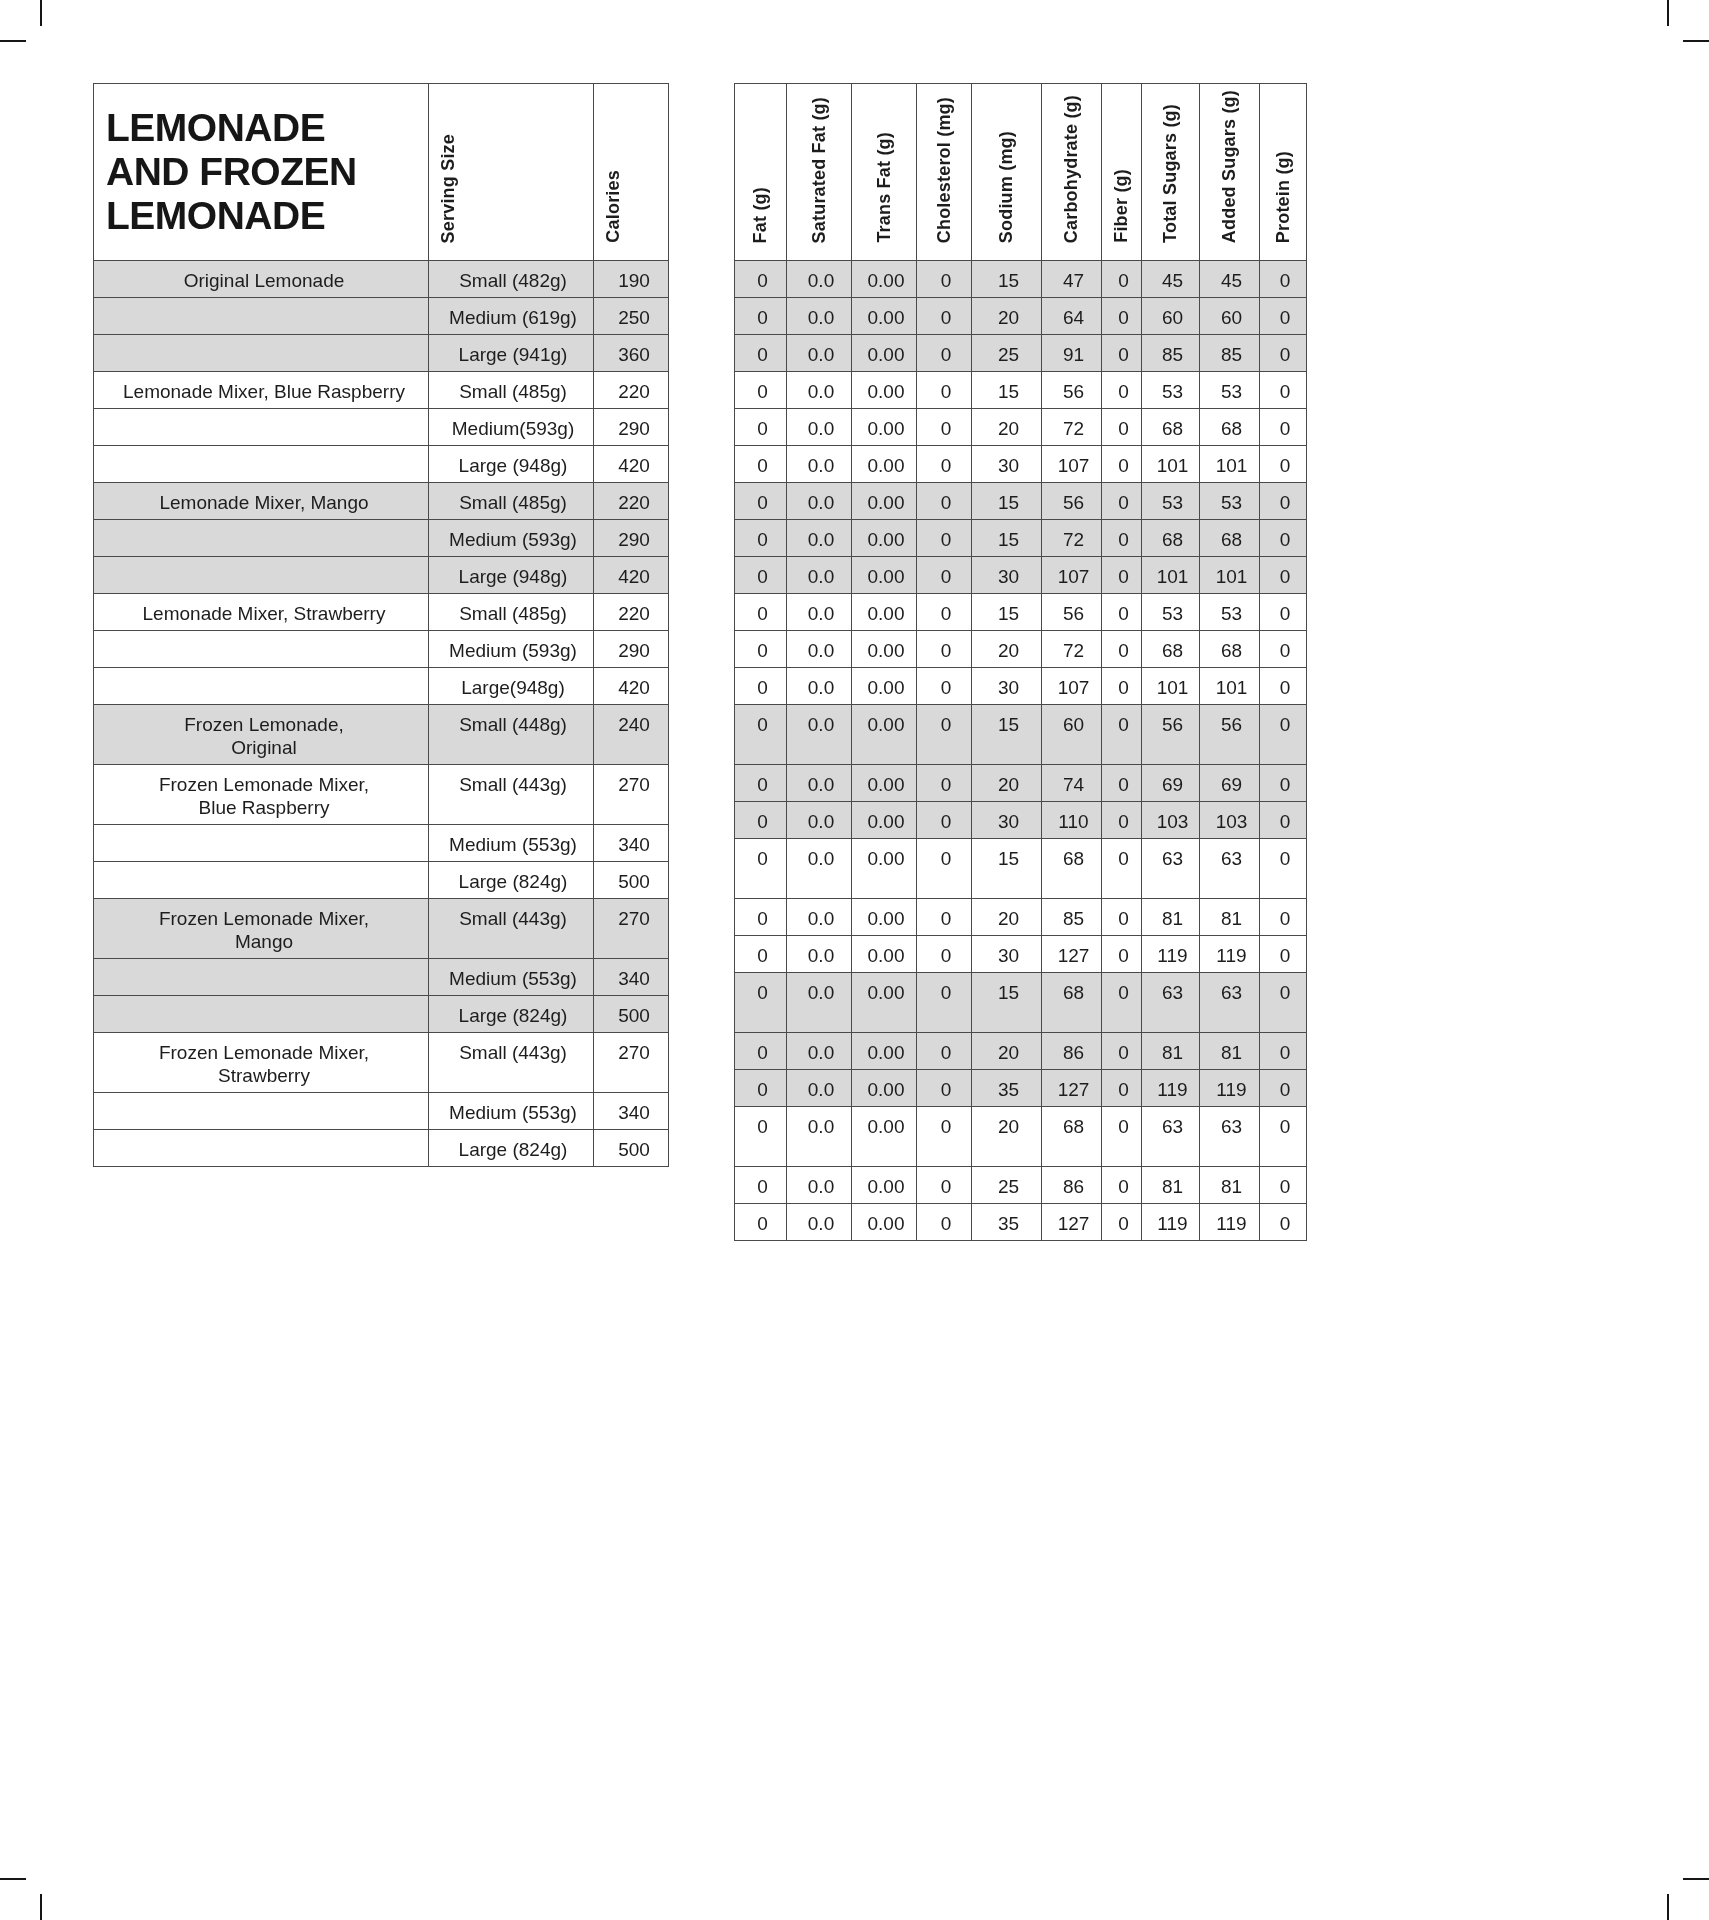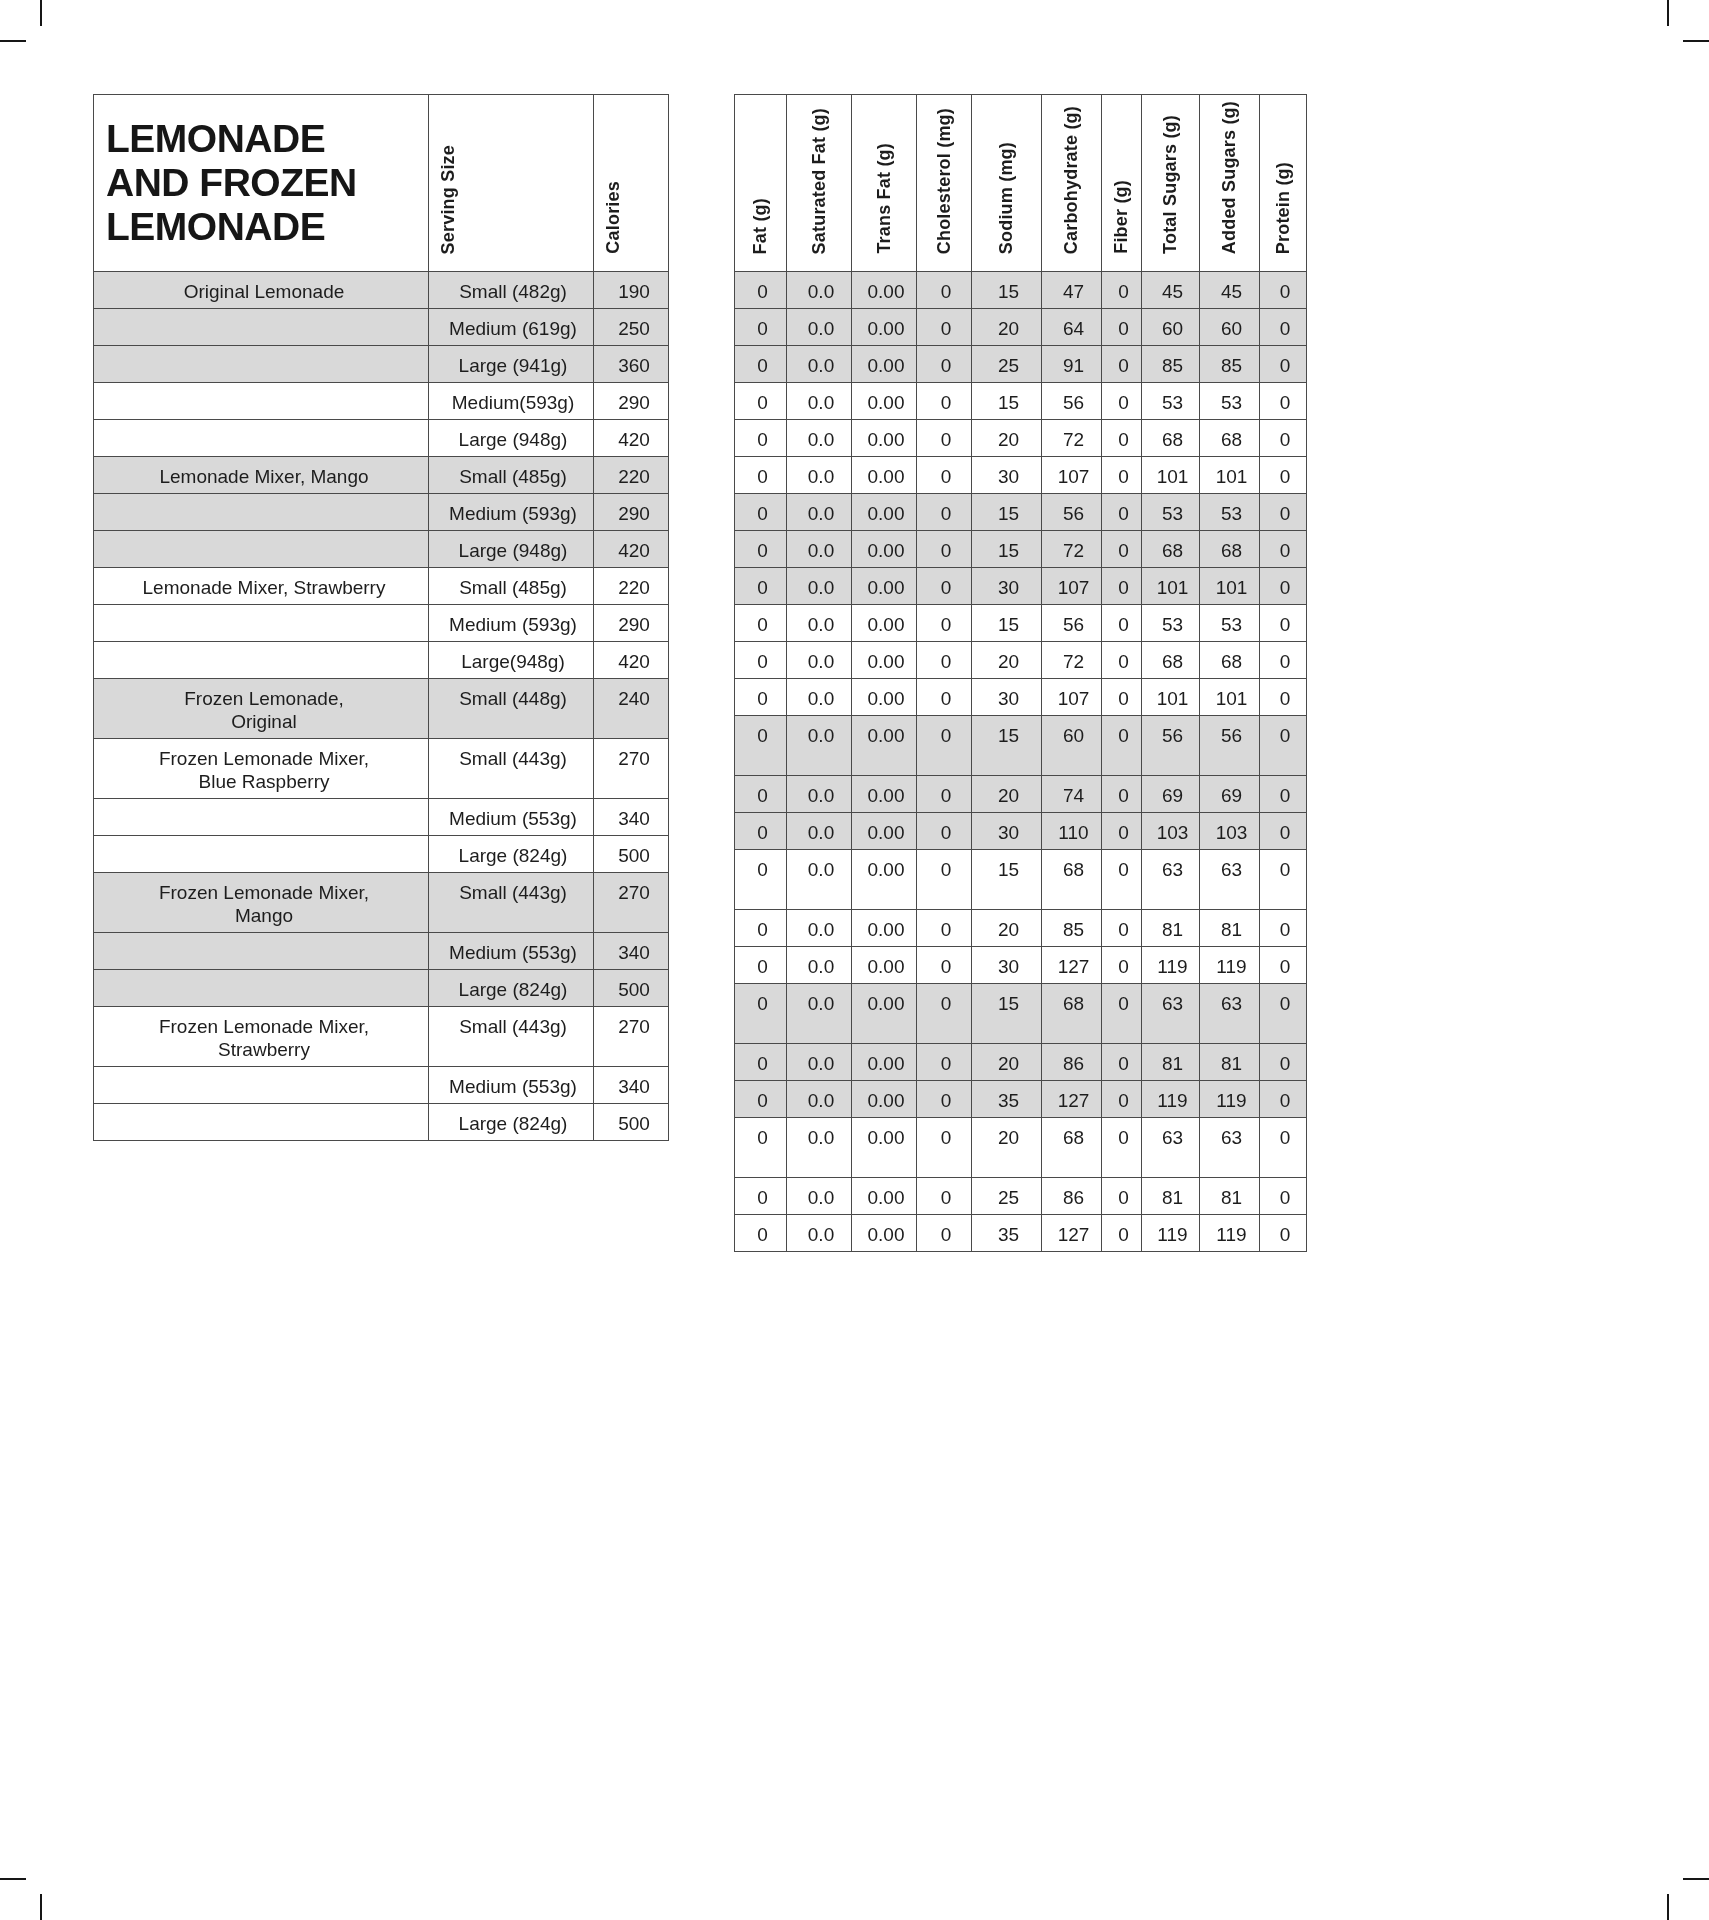--- a/index.html
+++ b/index.html
@@ -9,21 +9,21 @@
     width: 1709px;
     height: 1920px;
     background: #ffffff;
     font-family: "Liberation Sans", sans-serif;
     color: #1d1d1d;
     overflow: hidden;
   }
   .tables {
     position: absolute;
     left: 93px;
-    top: 94px;
+    top: 83px;
     display: flex;
     gap: 65px;
     align-items: flex-start;
   }
   table { border-collapse: collapse; table-layout: fixed; }
   .left-table { width: 575px; }
   .right-table { width: 572px; }
   th, td { border: 1px solid #4a4a4a; padding: 0; font-weight: normal; }
   tbody td {
     font-size: 19px;
@@ -116,20 +116,25 @@
             <td class="item"></td>
             <td class="serving">Medium (619g)</td>
             <td class="cal">250</td>
           </tr>
           <tr class="shaded">
             <td class="item"></td>
             <td class="serving">Large (941g)</td>
             <td class="cal">360</td>
           </tr>
           <tr class="">
+            <td class="item">Lemonade Mixer, Blue Raspberry</td>
+            <td class="serving">Small (485g)</td>
+            <td class="cal">220</td>
+          </tr>
+          <tr class="">
             <td class="item"></td>
             <td class="serving">Medium(593g)</td>
             <td class="cal">290</td>
           </tr>
           <tr class="">
             <td class="item"></td>
             <td class="serving">Large (948g)</td>
             <td class="cal">420</td>
           </tr>
           <tr class="shaded">

